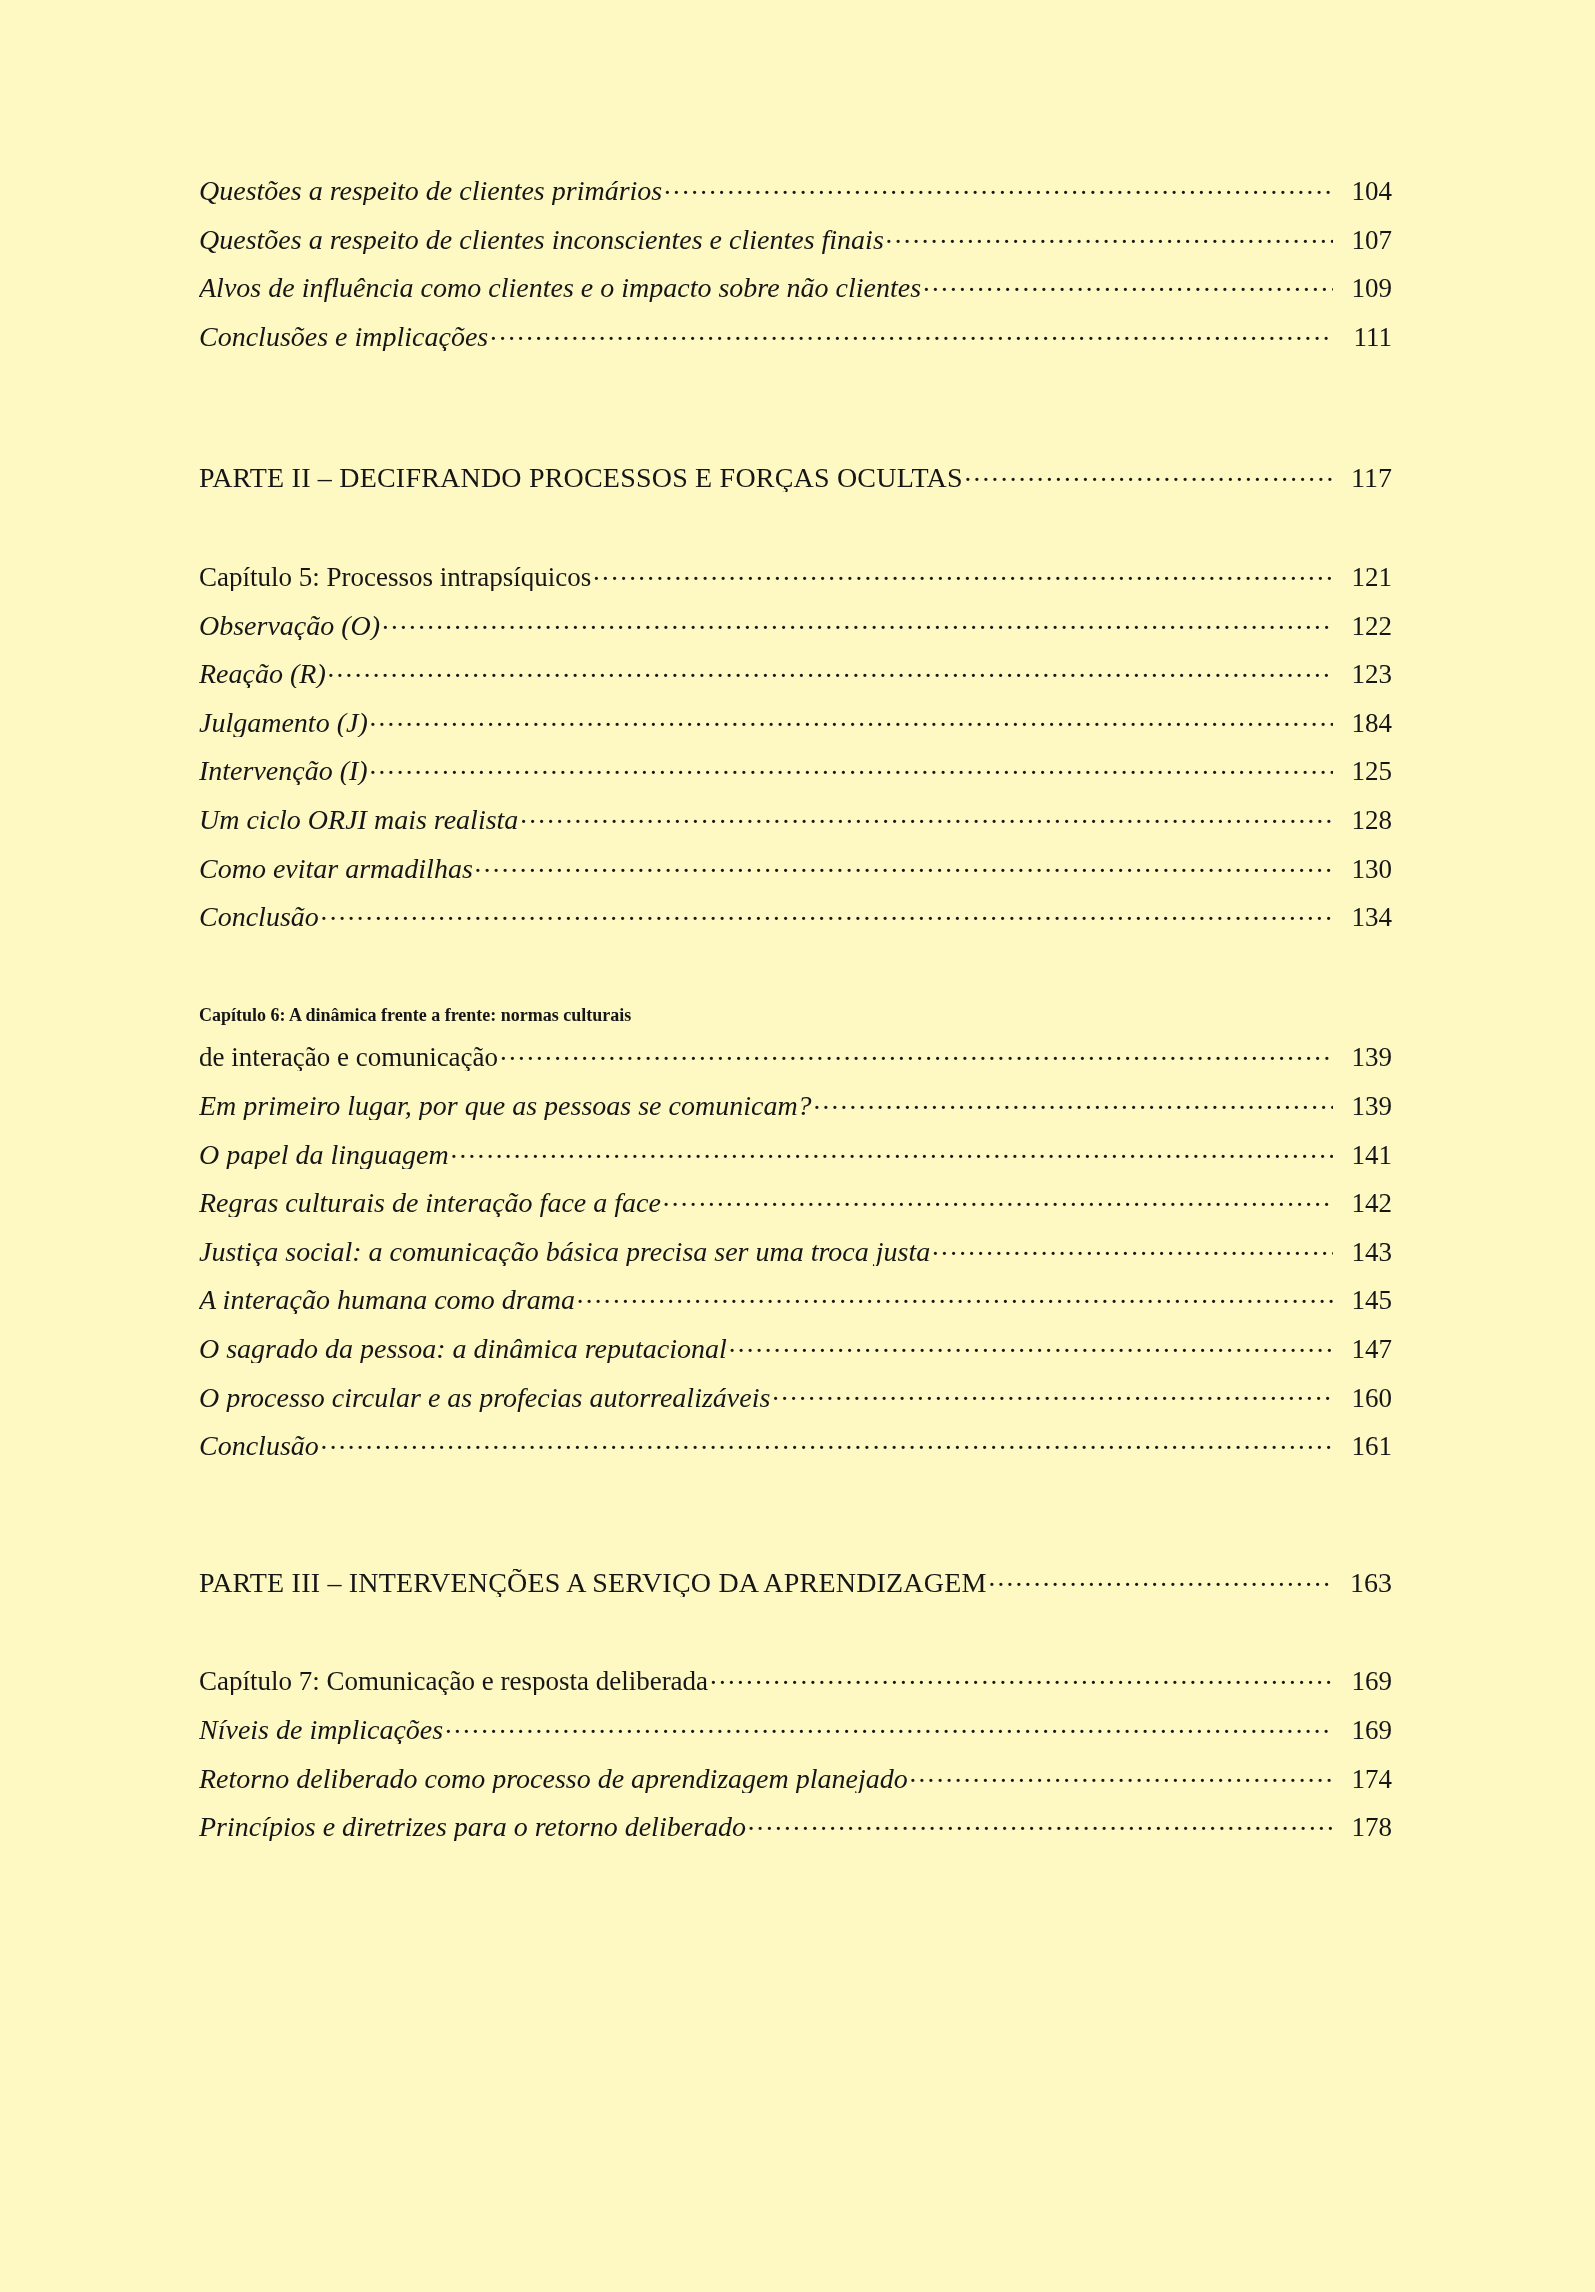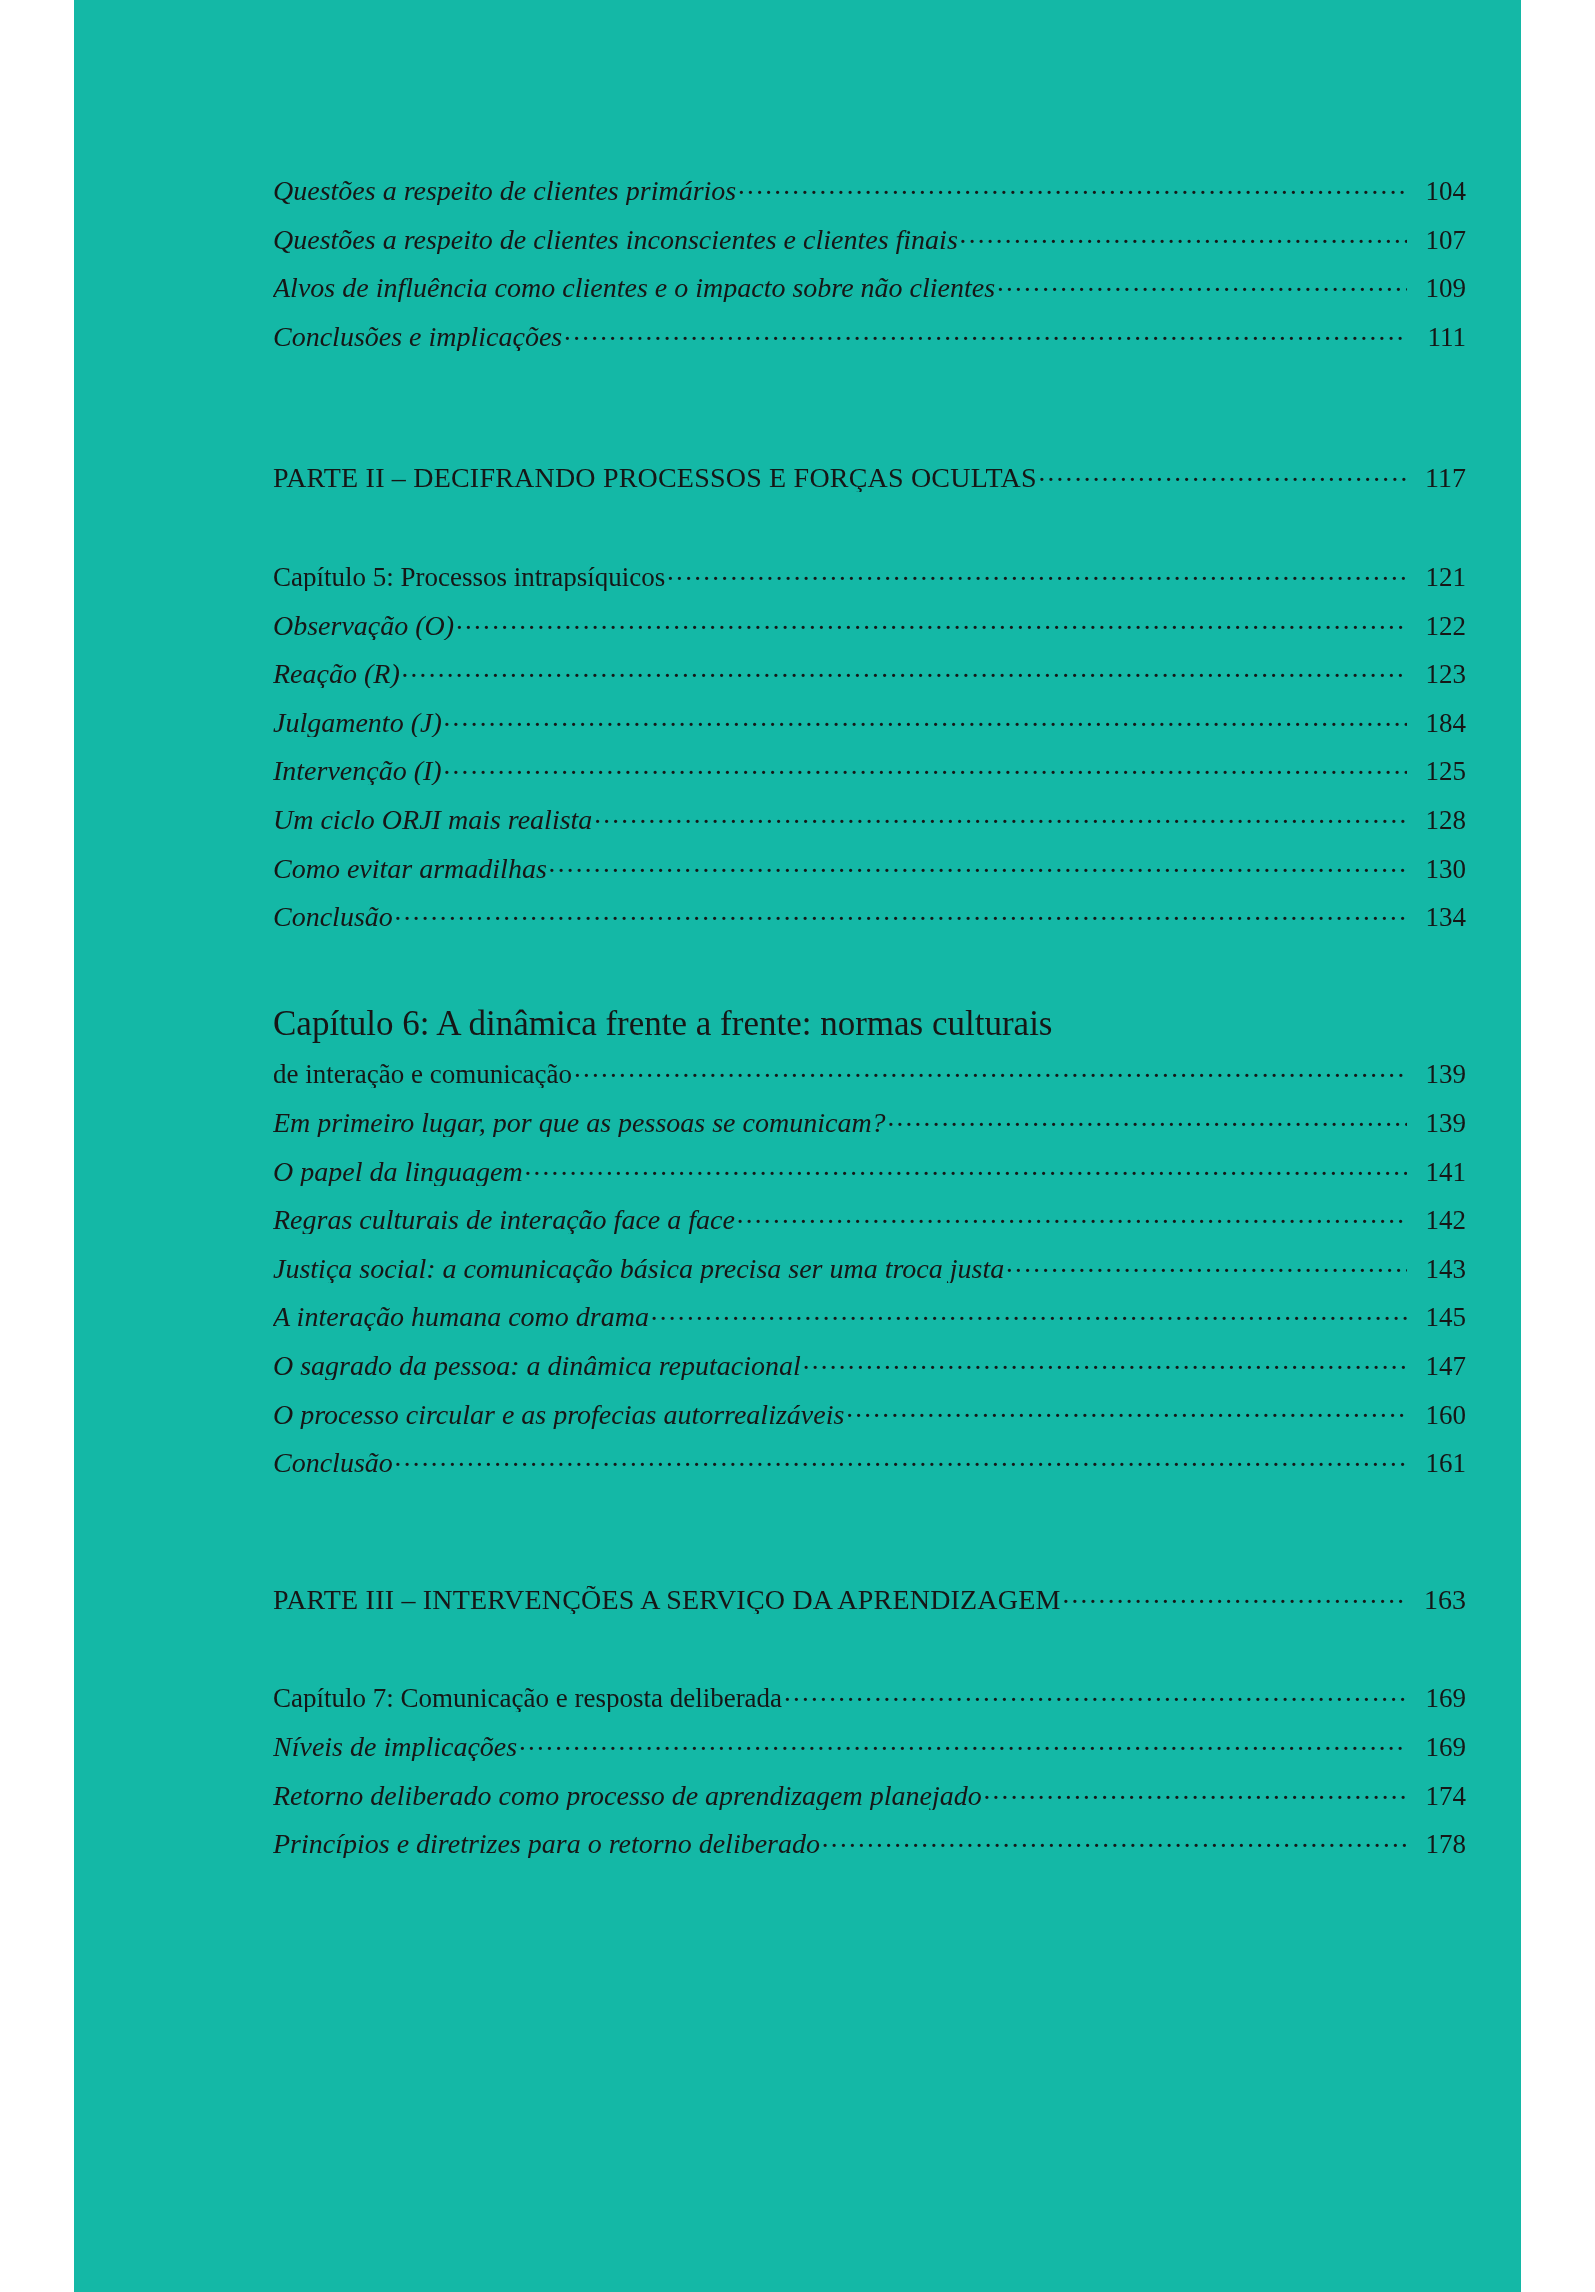--- a/index.html
+++ b/index.html
@@ -3,24 +3,24 @@
 <meta charset="utf-8">
 <title>Sumário</title>
 <style>
   html, body {
     margin: 0;
     padding: 0;
     background: #ffffff;
   }
   .page {
     position: relative;
-    width: 1447px;
+    width: 1595px;
     height: 2293px;
     margin: 0 auto;
-    background: #14b8a6;
+    background: #fef9c3;
     font-family: "Liberation Serif", "DejaVu Serif", serif;
     color: #161616;
     overflow: hidden;
   }
   .toc {
     position: absolute;
     left: 199px;
     top: 177px;
     width: 1193px;
   }
@@ -74,24 +74,25 @@
   
   .chapter .title {
     font-style: normal;
     font-size: 27px;
   }
   .chapter { margin-bottom: 20.6px; }
 
   
   .chapter-wrap-first {
     font-style: normal;
-    font-size: 35px;
+    font-size: 18px;
     line-height: 1.0;
     margin-bottom: 20.6px;
     white-space: nowrap;
+    font-weight: bold;
   }
 
   
   .part .title {
     font-style: normal;
     font-size: 28px;
     letter-spacing: 0.2px;
   }
   .part .pageno { font-size: 28px; }
 

